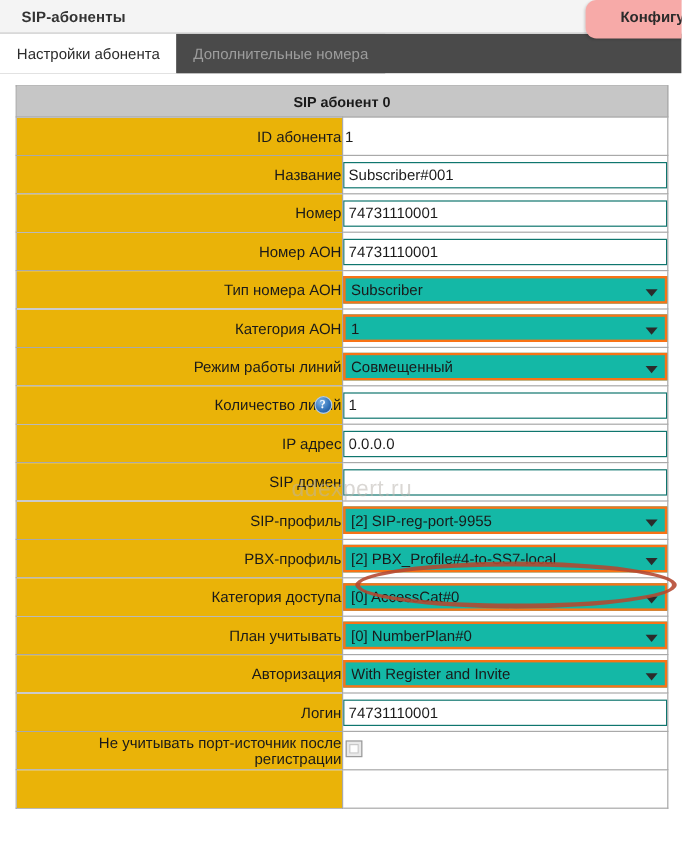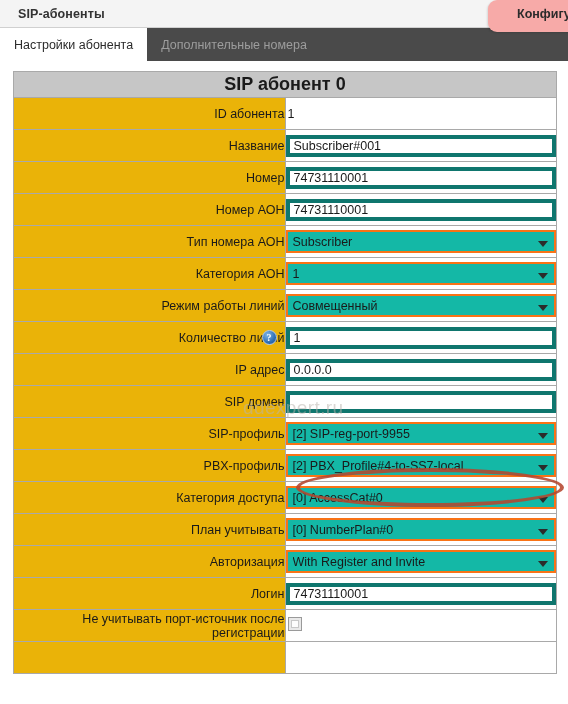--- a/index.html
+++ b/index.html
@@ -121,21 +121,21 @@
     border: 1px solid #a9a9a9;
     height: 32px;
     padding: 0;
     vertical-align: middle;
     box-sizing: border-box;
   }
   .hdr-cell {
     background: #c6c6c6;
     text-align: center;
     font-weight: bold;
-    font-size: 18px;
+    font-size: 12px;
     color: #1a1a1a;
     height: 26px !important;
   }
   td.label-cell {
     width: 287px;
     text-align: right;
     padding-right: 6px;
     font-size: 12.5px;
     color: #1a1a1a;
     background: #eab308;
@@ -155,21 +155,21 @@
     padding-left: 2px;
   }
 
   
   .tinput {
     display: block;
     width: 100%;
     height: 22px;
     line-height: 20px;
     box-sizing: border-box;
-    border: 4px solid #0f766e;
+    border: 1px solid #0f766e;
     background: #ffffff;
     font-family: "Liberation Sans", sans-serif;
     font-size: 12.5px;
     color: #1a1a1a;
     padding: 0 4px;
     outline: none;
     border-radius: 0;
   }
   .tinput.pw {
     color: #8a8a8a;

